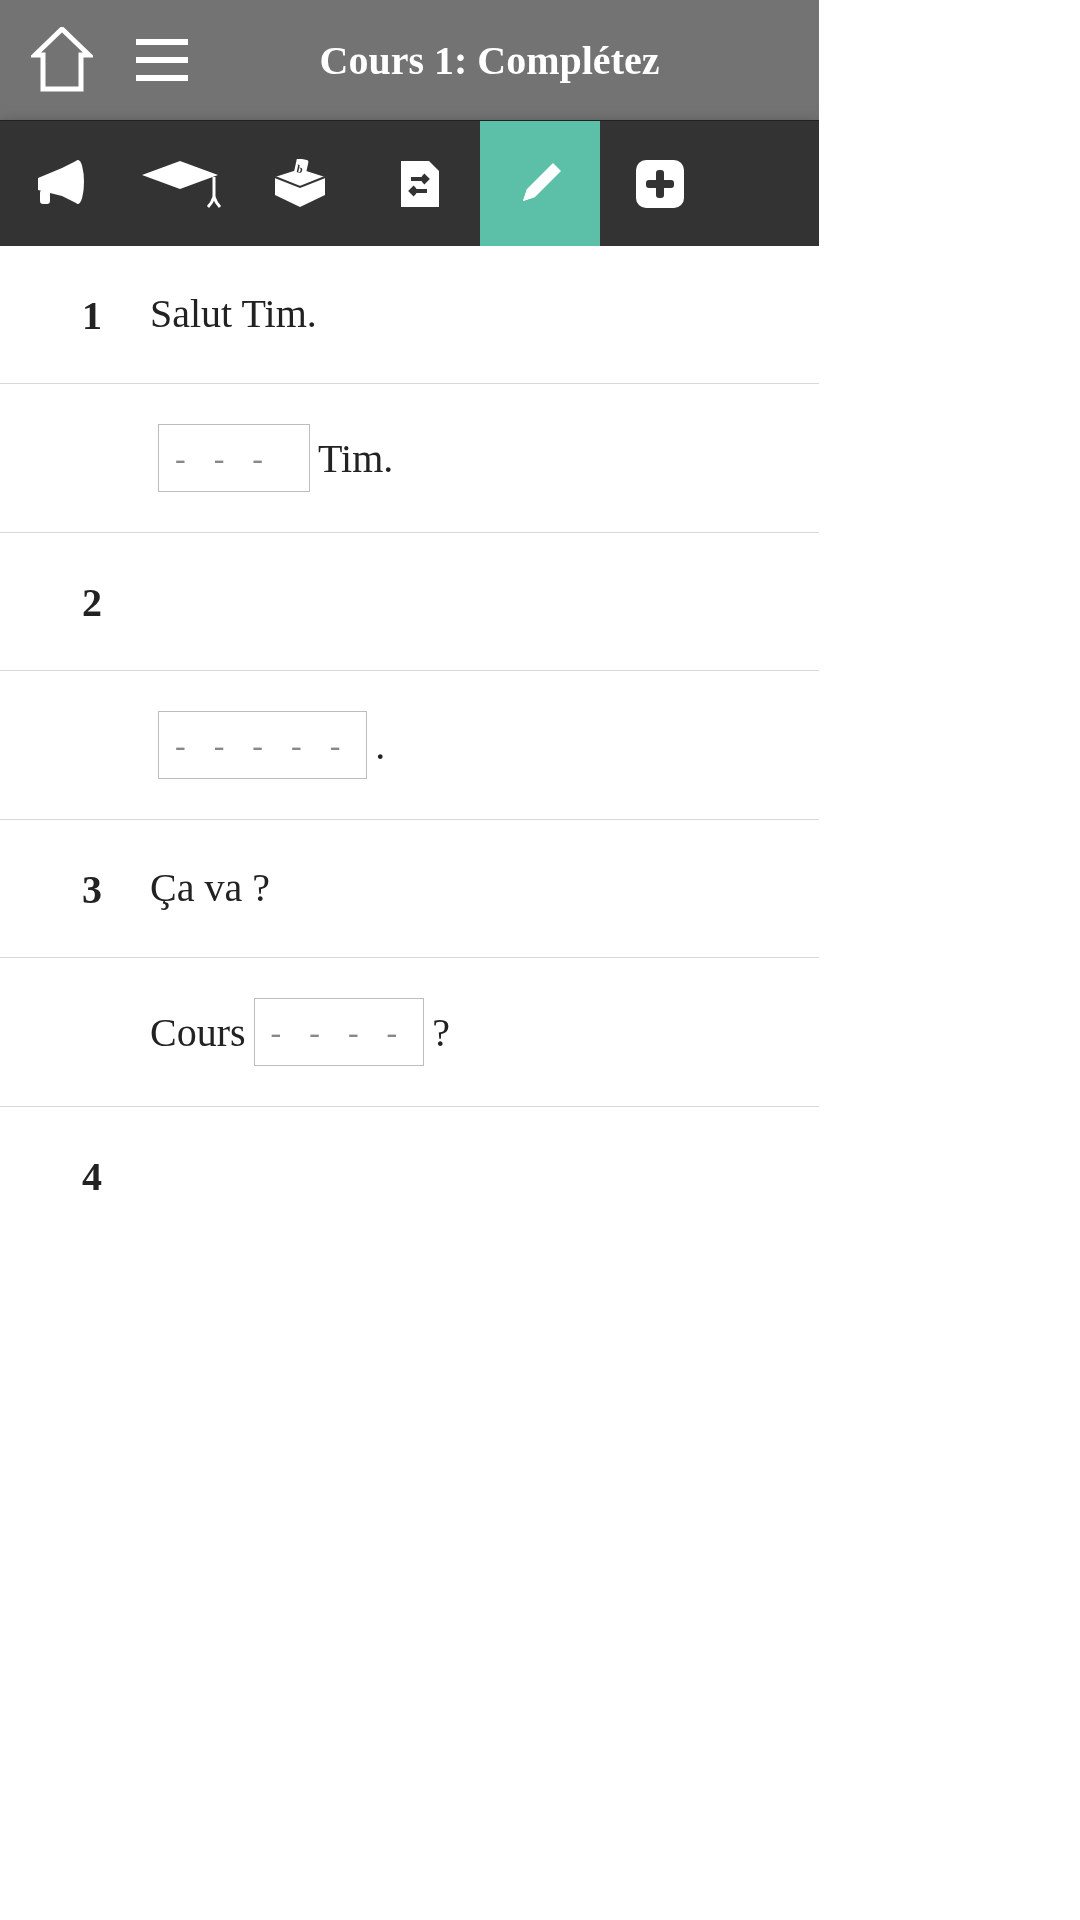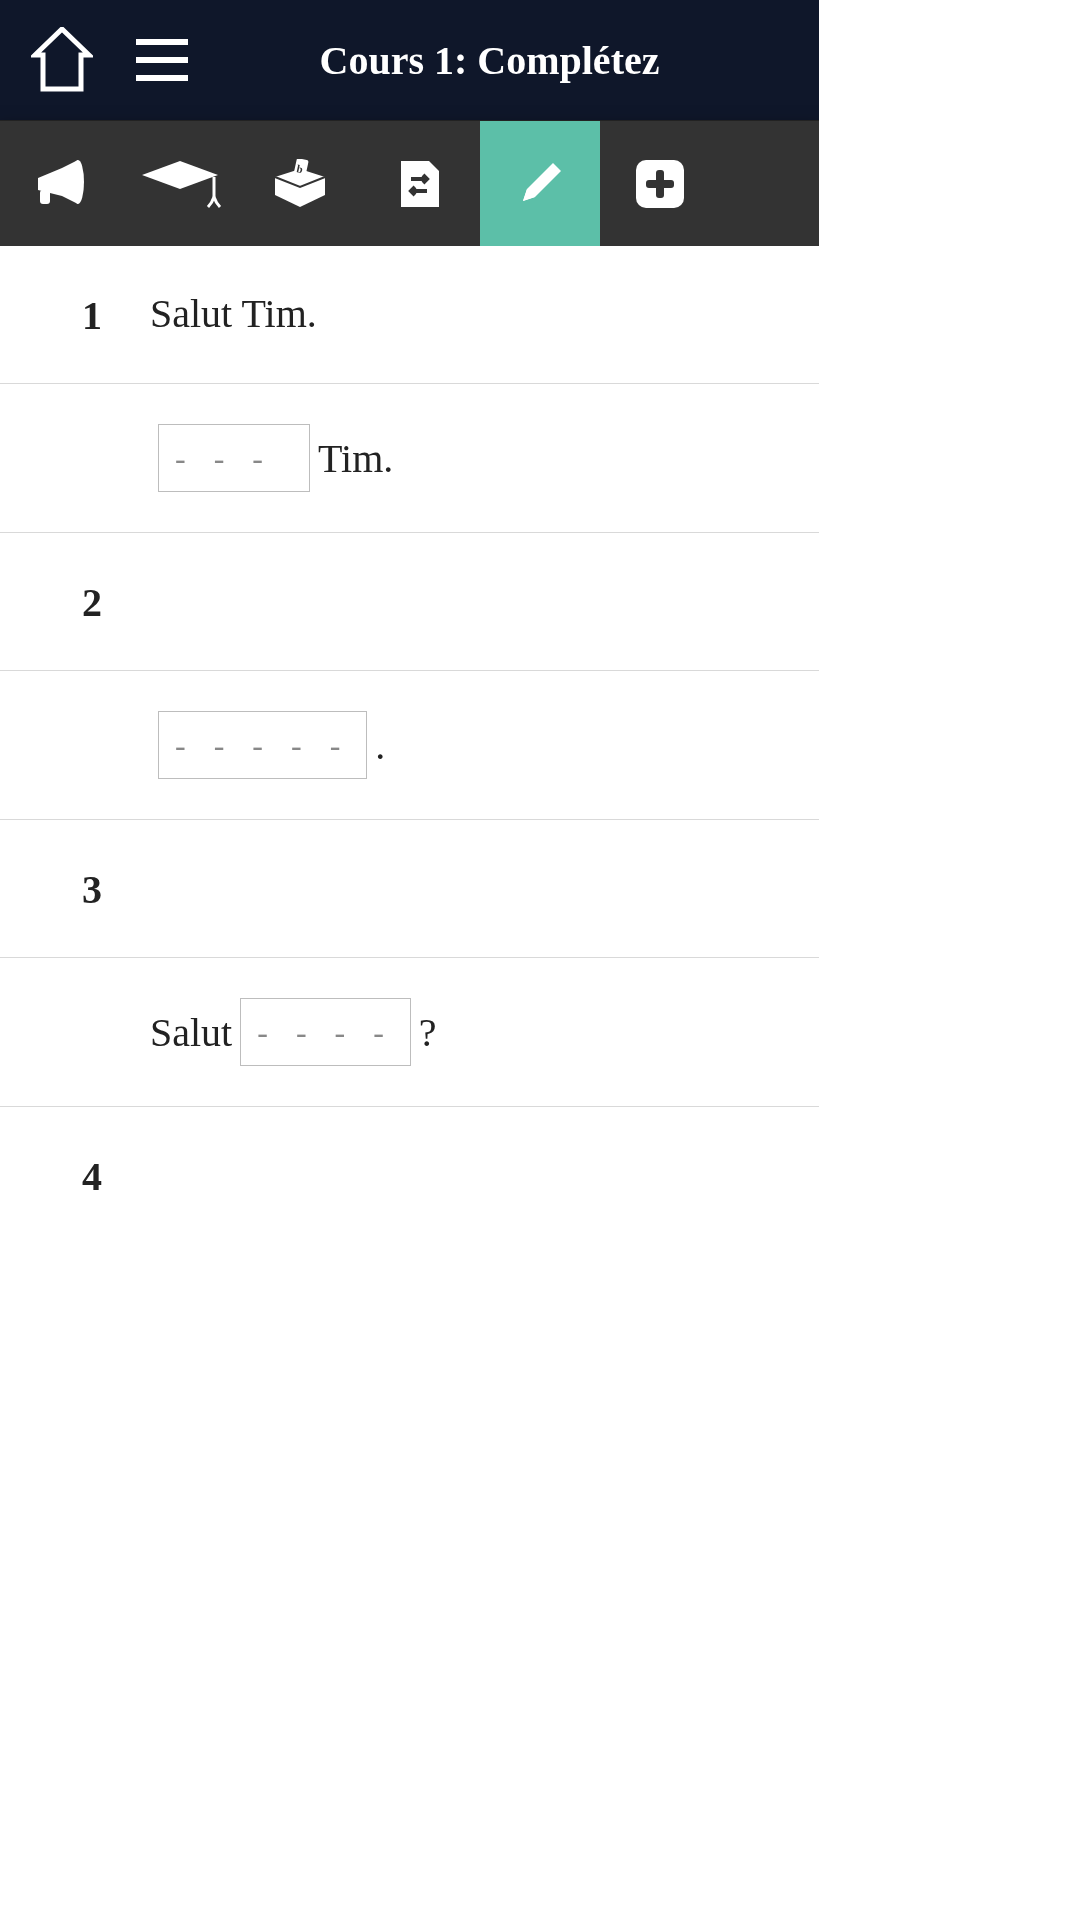--- a/index.html
+++ b/index.html
@@ -1,21 +1,21 @@
 <!DOCTYPE html>
 <html><head>
   <meta charset="utf-8">
   <style>
     * { box-sizing: border-box; margin: 0; padding: 0; }
     html, body { width: 819px; height: 1456px; font-family: Georgia, 'Times New Roman', serif; overflow: hidden; }
     body { background: #fff; }
 
     .top-header {
       height: 120px;
-      background: #0f172a;
+      background: #737373;
       display: flex;
       align-items: center;
       padding: 0 12px;
     }
     .top-header .icon-slot { width: 100px; display: flex; justify-content: center; }
     .top-header .title {
       flex: 1;
       text-align: center;
       color: #fff;
       font-weight: bold;
@@ -169,26 +169,27 @@
     <div class="num-col"></div>
     <div class="text-col">
       <span></span>
       <span class="blank" style="min-width:188px">- - - - -</span>
       <span>.</span>
     </div>
   </div>
 
   <div class="row">
     <div class="num-col">3</div>
+    <div class="text-col">Ça va ?</div>
   </div>
 
   <div class="row answer">
     <div class="num-col"></div>
     <div class="text-col">
-      <span>Salut </span>
+      <span>Cours </span>
       <span class="blank" style="min-width:170px">- - - -</span>
       <span>?</span>
     </div>
   </div>
 
   <div class="row no-border">
     <div class="num-col">4</div>
   </div>
 
 </div>

